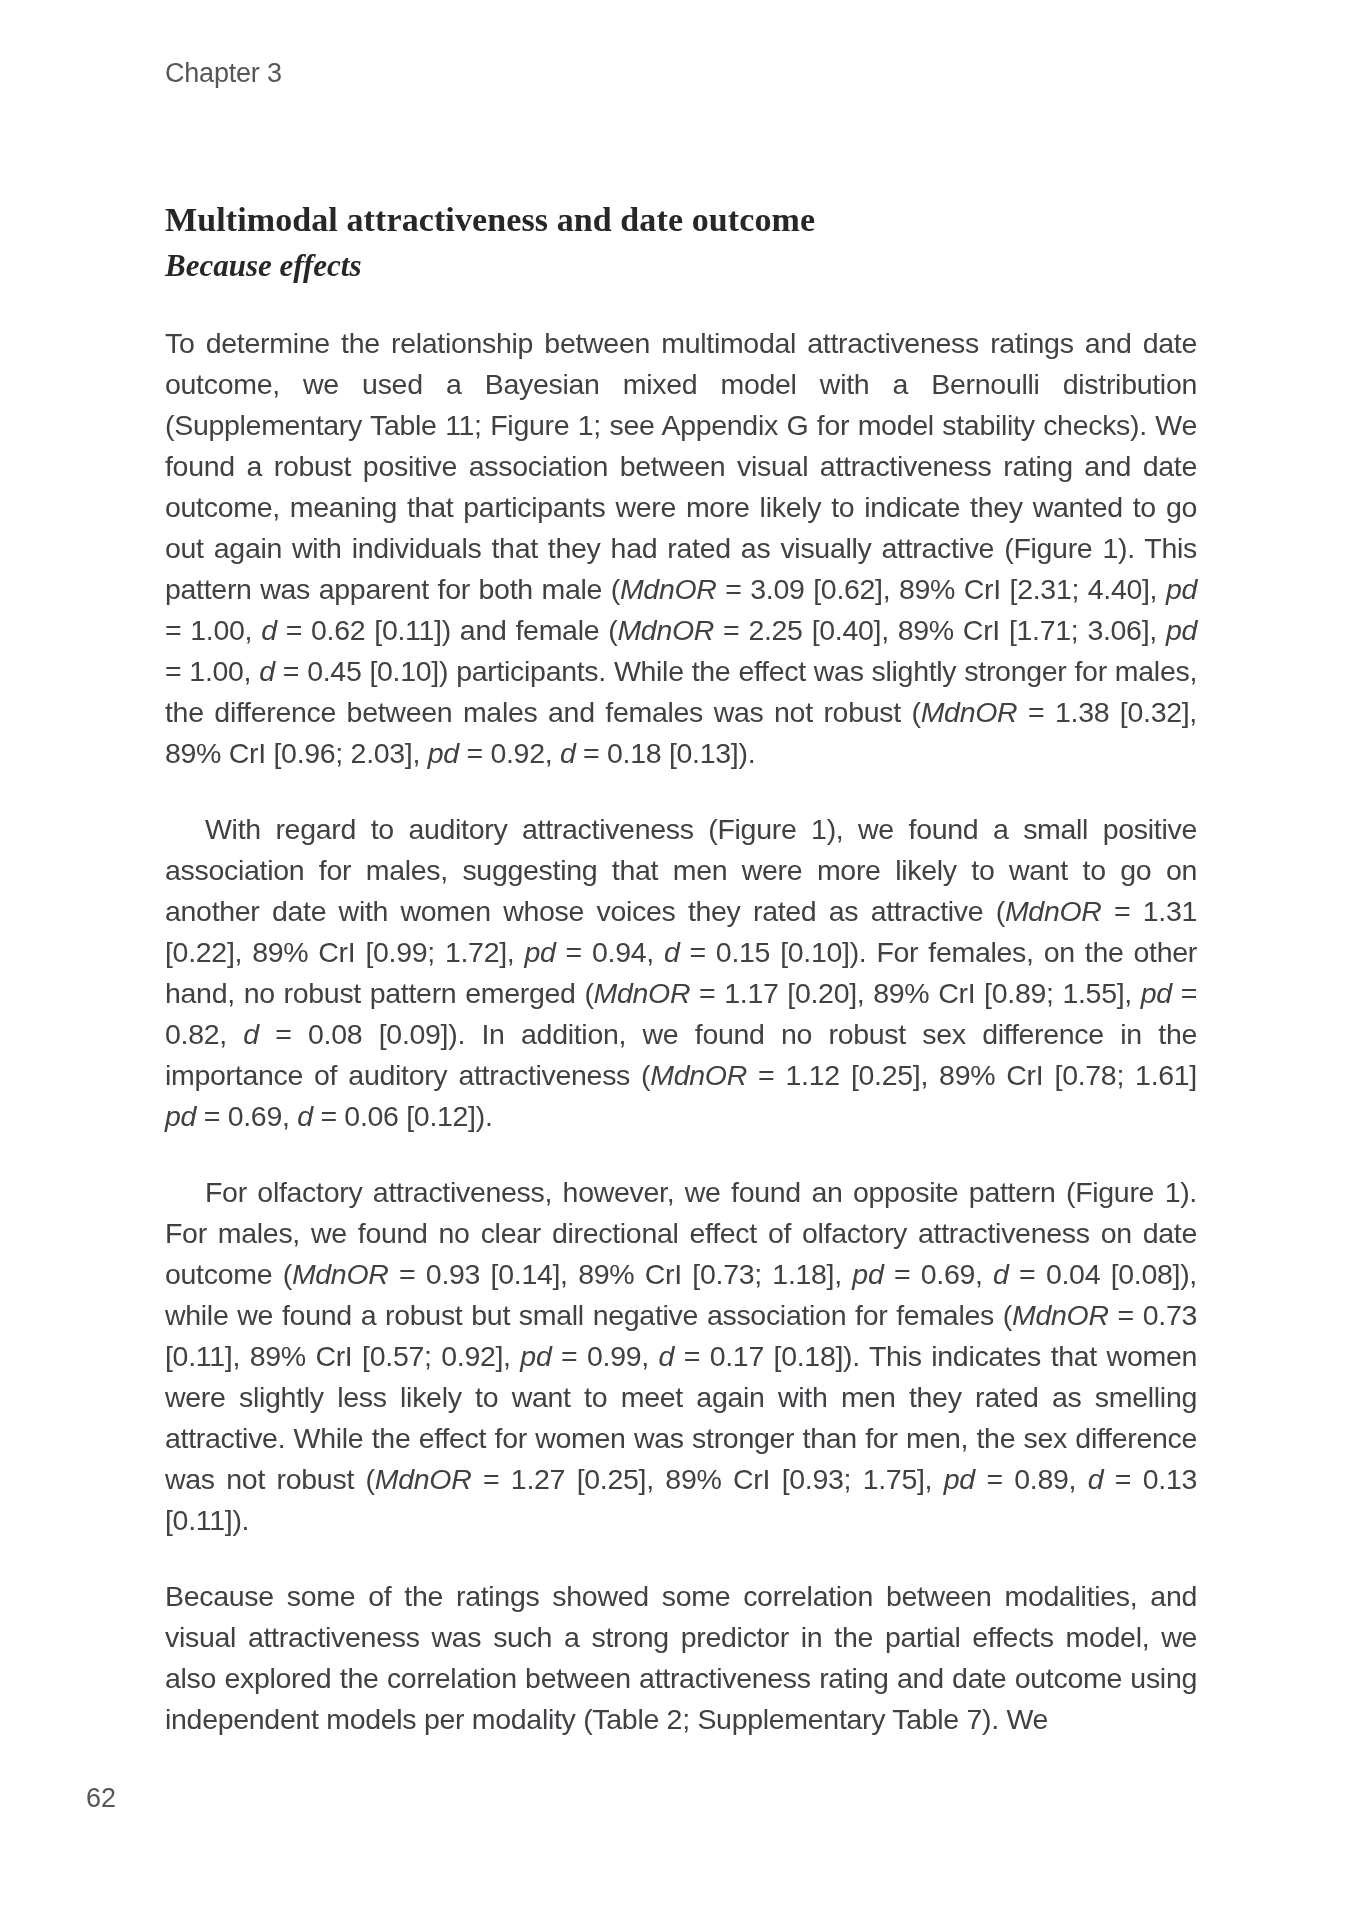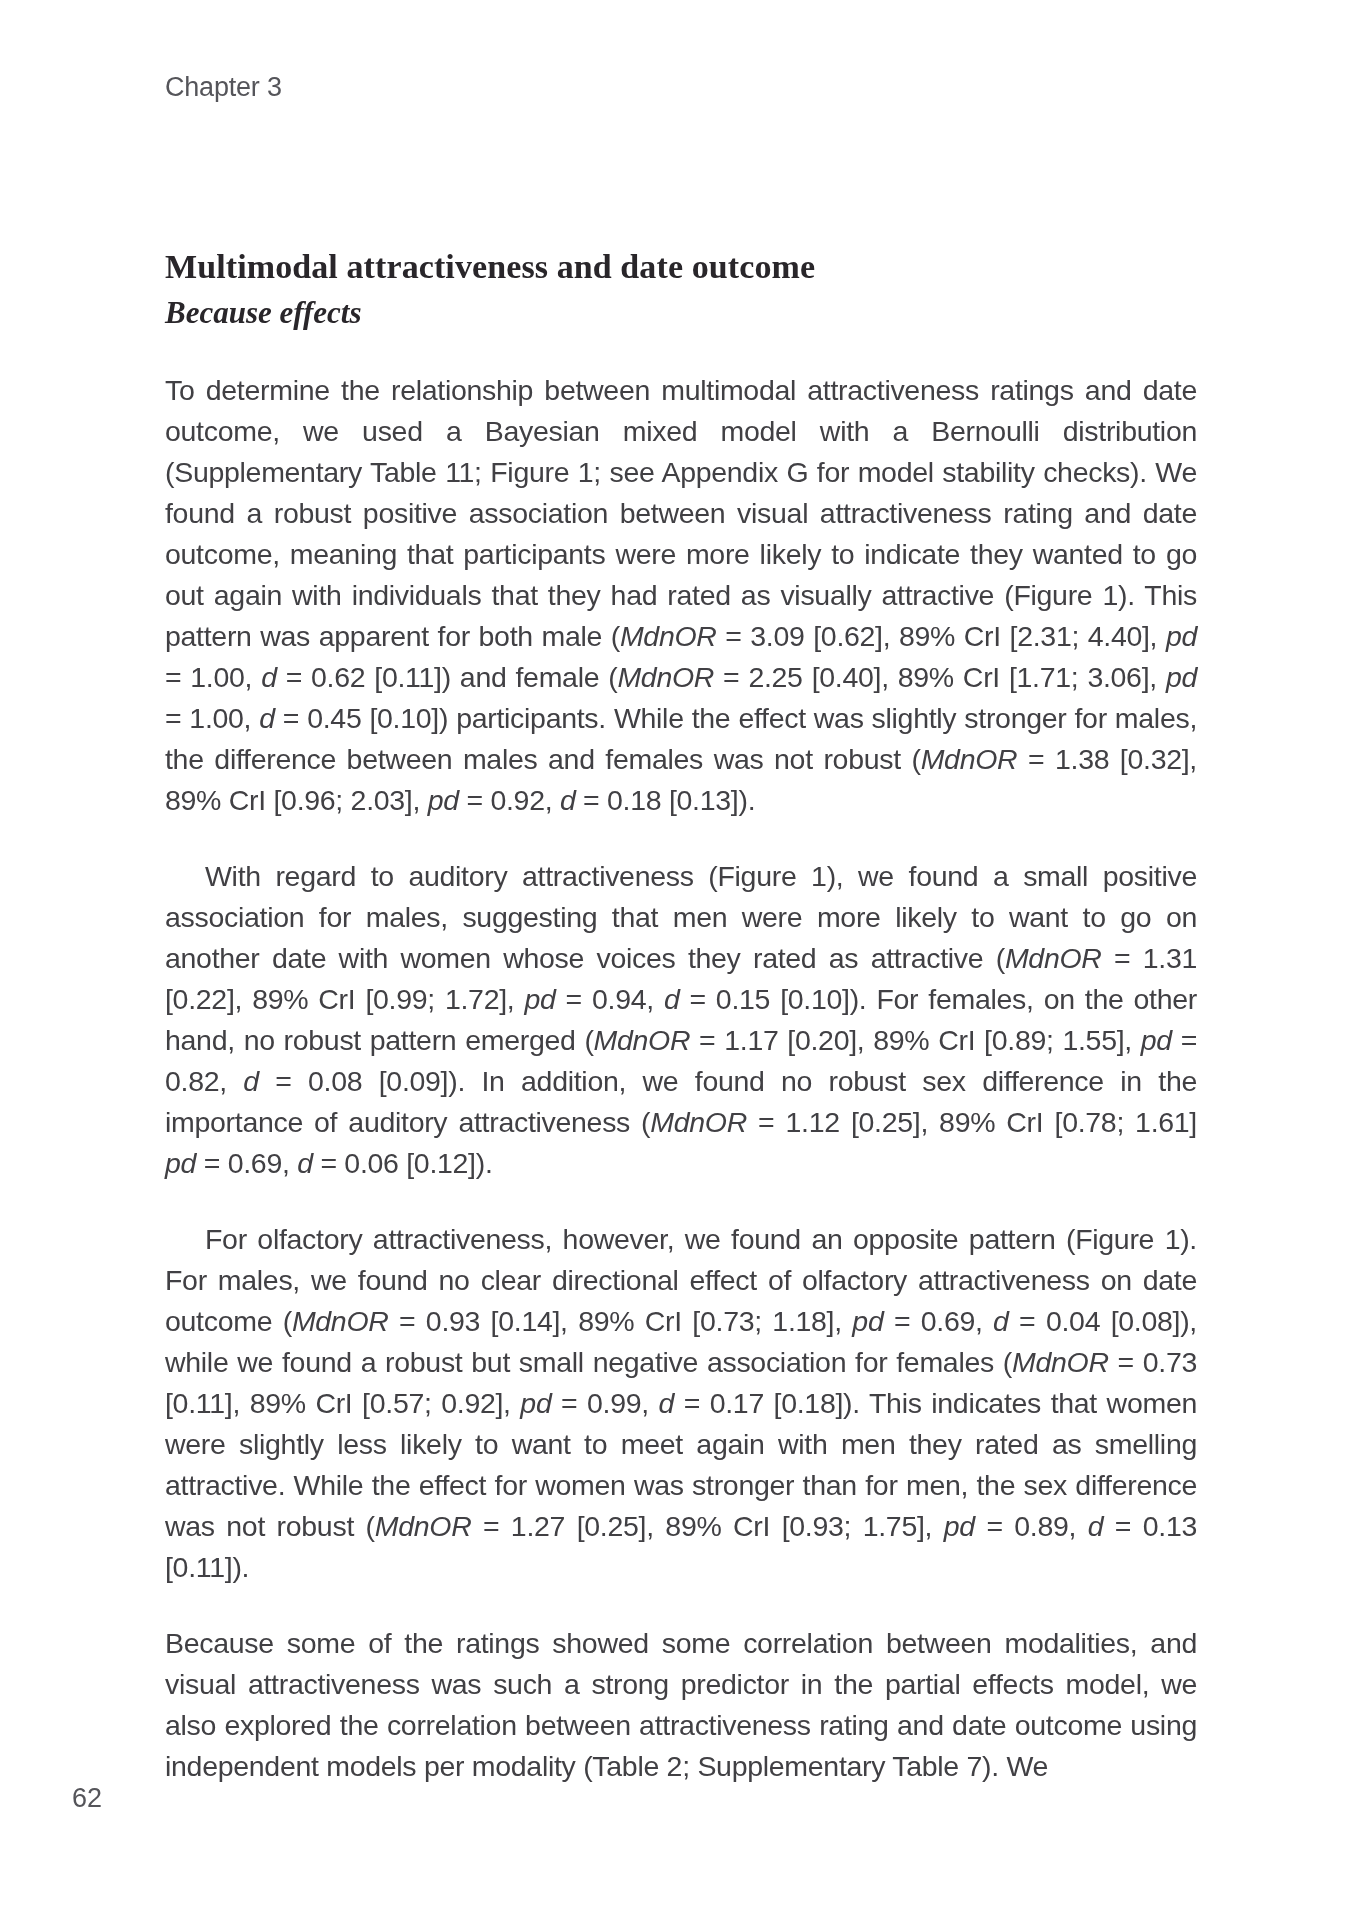--- a/index.html
+++ b/index.html
@@ -8,40 +8,39 @@
     position: relative;
     width: 1358px;
     height: 1920px;
     background: #ffffff;
     overflow: hidden;
     font-family: "Liberation Sans", sans-serif;
   }
   .chapter-label {
     position: absolute;
     left: 165px;
-    top: 72px;
+    top: 58px;
     font-size: 27px;
     color: #55555a;
     letter-spacing: -0.2px;
   }
   .content {
     position: absolute;
     left: 165px;
     top: 196px;
     width: 1032px;
     color: #414044;
   }
   h2.section-title {
     font-family: "Liberation Serif", serif;
     font-weight: 700;
     font-size: 34px;
     line-height: 48px;
     color: #29262a;
     letter-spacing: 0.1px;
-    margin-top: 47px;
   }
   h3.subsection-title {
     font-family: "Liberation Serif", serif;
     font-weight: 700;
     font-style: italic;
     font-size: 31px;
     line-height: 44px;
     color: #29262a;
   }
   p.body-par {
@@ -50,21 +49,21 @@
     letter-spacing: -0.3px;
     text-align: justify;
     color: #414044;
     margin-top: 35px;
   }
   p.indent { text-indent: 40px; }
   .run-i { font-style: italic; }
   h3.h3-independent { margin-top: 56px; }
   .page-number {
     position: absolute;
-    left: 72px;
+    left: 86px;
     top: 1783px;
     font-size: 27px;
     color: #55555a;
   }
 </style>
 </head>
 <body>
 
 <div class="page">
   <div class="chapter-label">Chapter 3</div>

